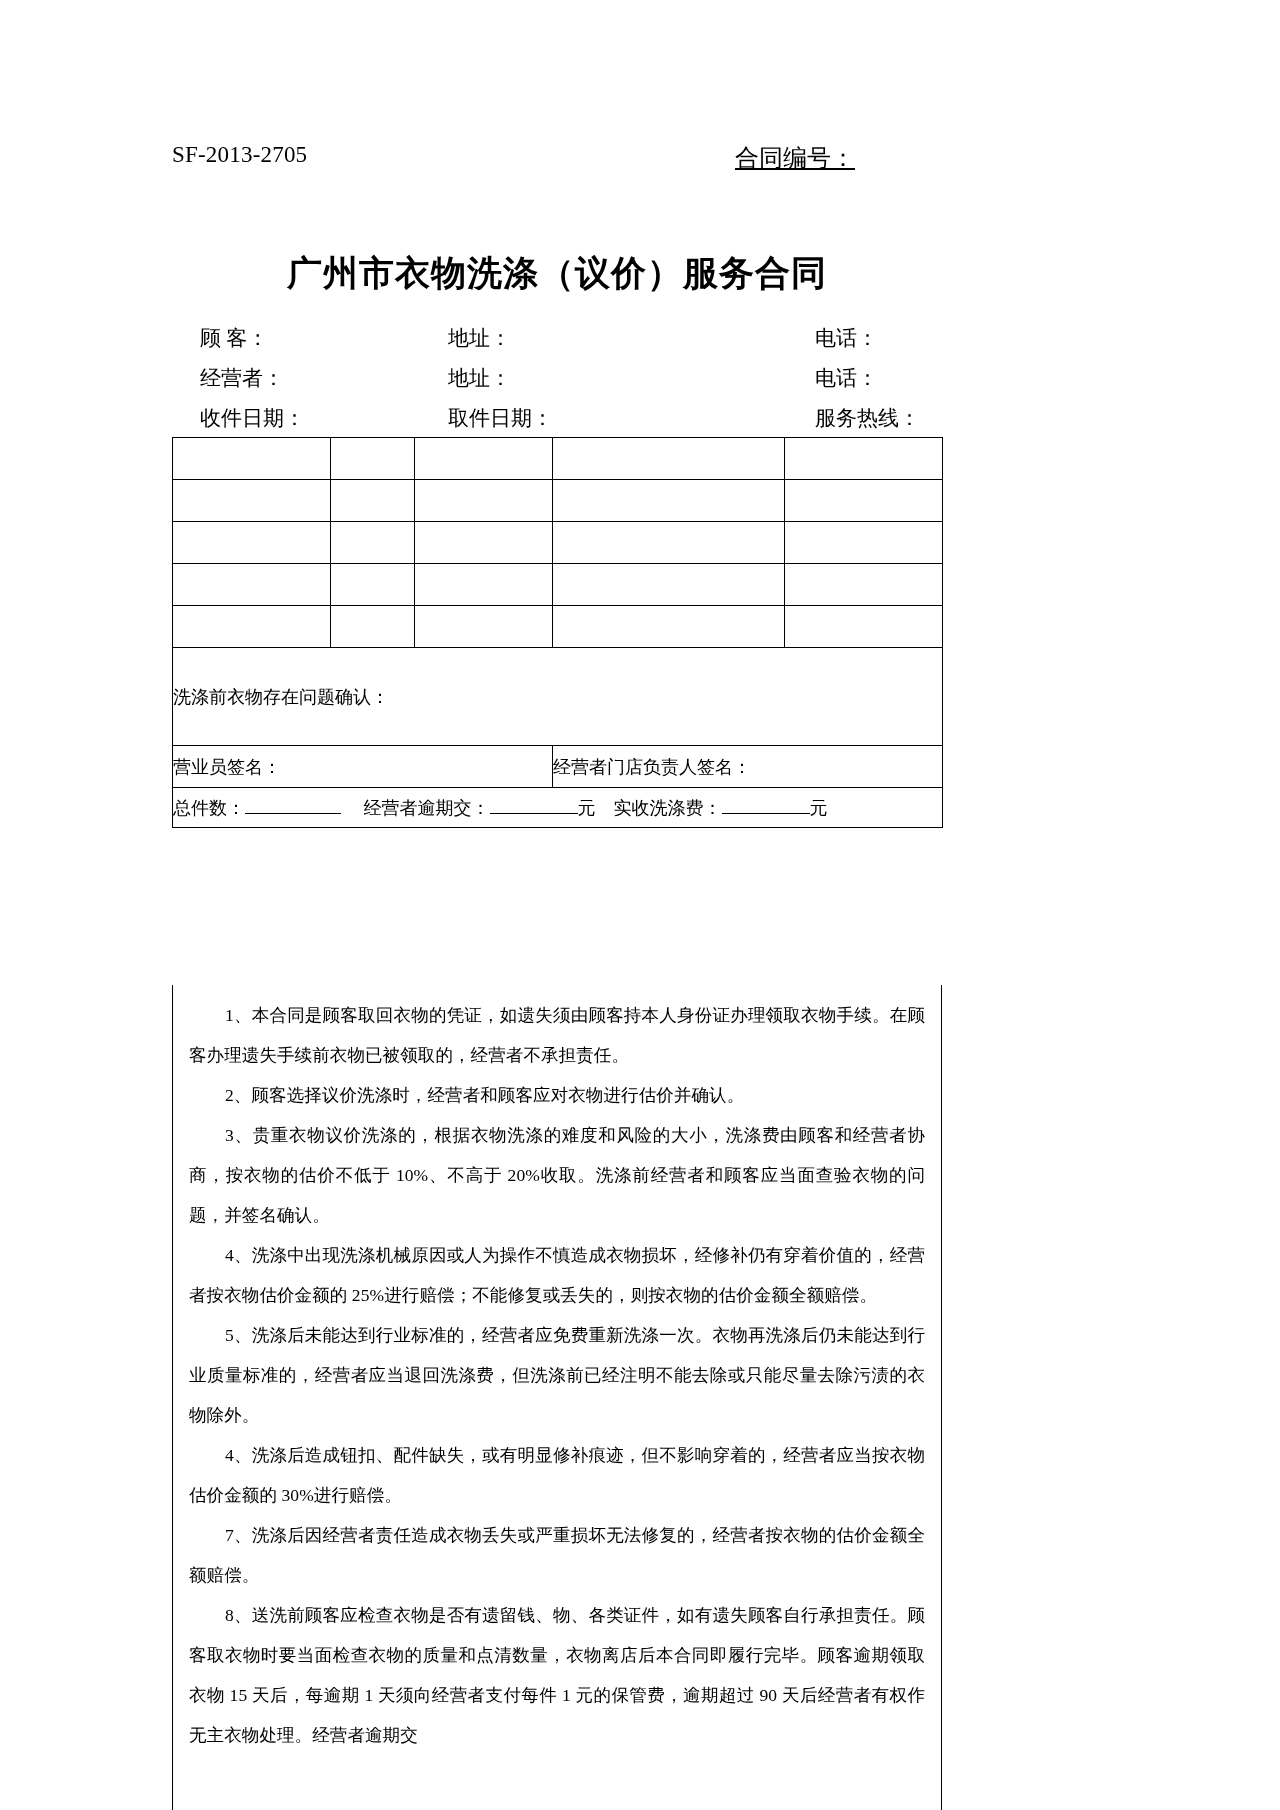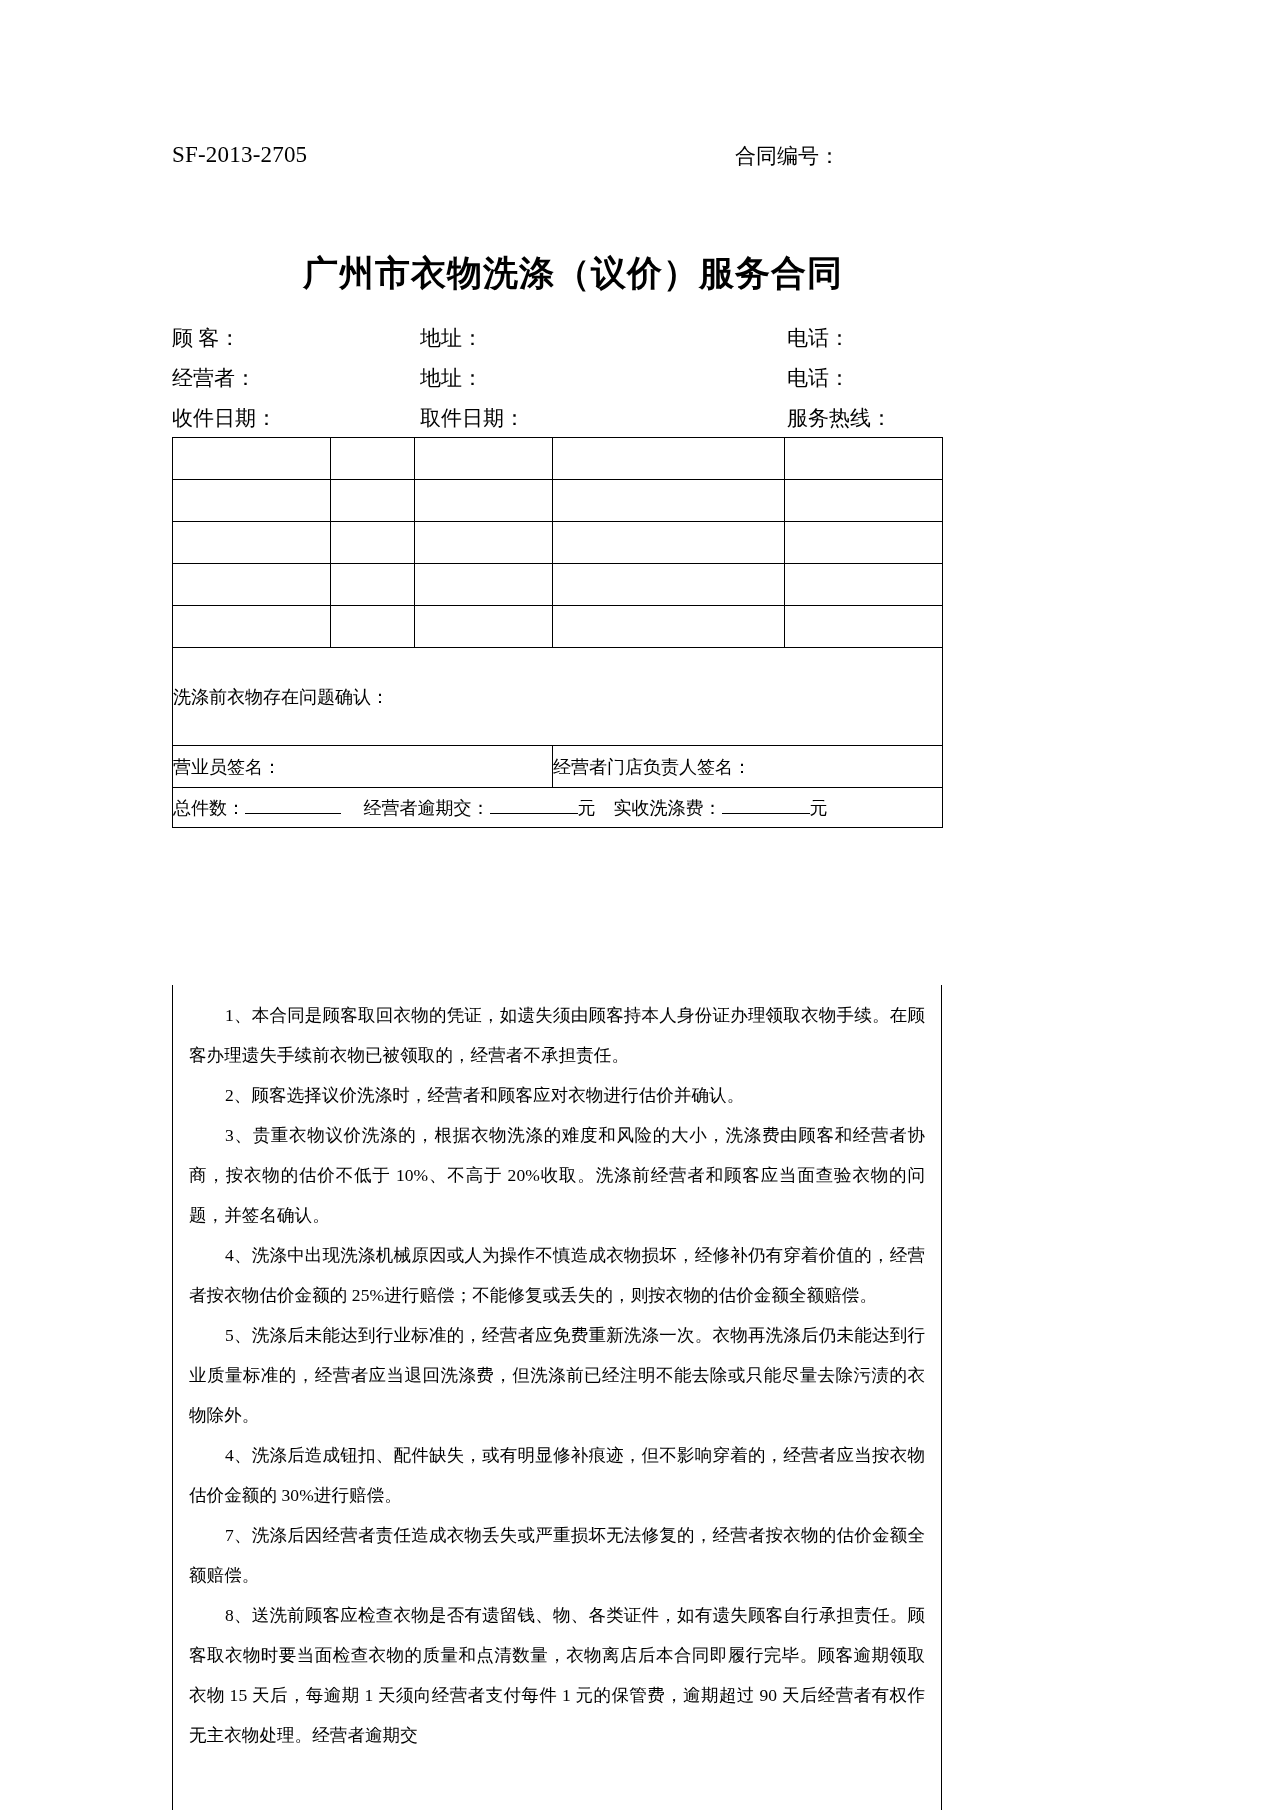--- a/index.html
+++ b/index.html
@@ -42,28 +42,29 @@
   .doc-code {
     font-size: 23px;
     font-family: "Liberation Serif", "DejaVu Serif", serif;
     letter-spacing: 0.2px;
     white-space: nowrap;
   }
   .contract-no {
     position: absolute;
     left: 563px;
     top: 0;
-    font-size: 21px;
-    white-space: nowrap;
+    font-size: 24px;
+    white-space: nowrap;
+    text-decoration: underline;
   }
 
   
   .doc-title {
     position: absolute;
-    left: 16px;
+    left: 0;
     top: 250px;
     width: 770px;
     text-align: center;
     font-size: 35px;
     font-weight: bold;
     letter-spacing: 1px;
     white-space: nowrap;
     font-family: "Liberation Sans", "DejaVu Sans", sans-serif;
   }
 
@@ -73,20 +74,21 @@
     left: 0;
     top: 318px;
     width: 770px;
   }
   .field-row {
     position: relative;
     height: 40px;
     font-size: 21px;
     line-height: 40px;
     white-space: nowrap;
+    margin-left: 28px;
   }
   .fl-a { position: absolute; left: 0px; }
   .fl-b { position: absolute; left: 248px; }
   .fl-c { position: absolute; left: 615px; }
 
   
   .main-table {
     position: absolute;
     left: 0;
     top: 437px;

